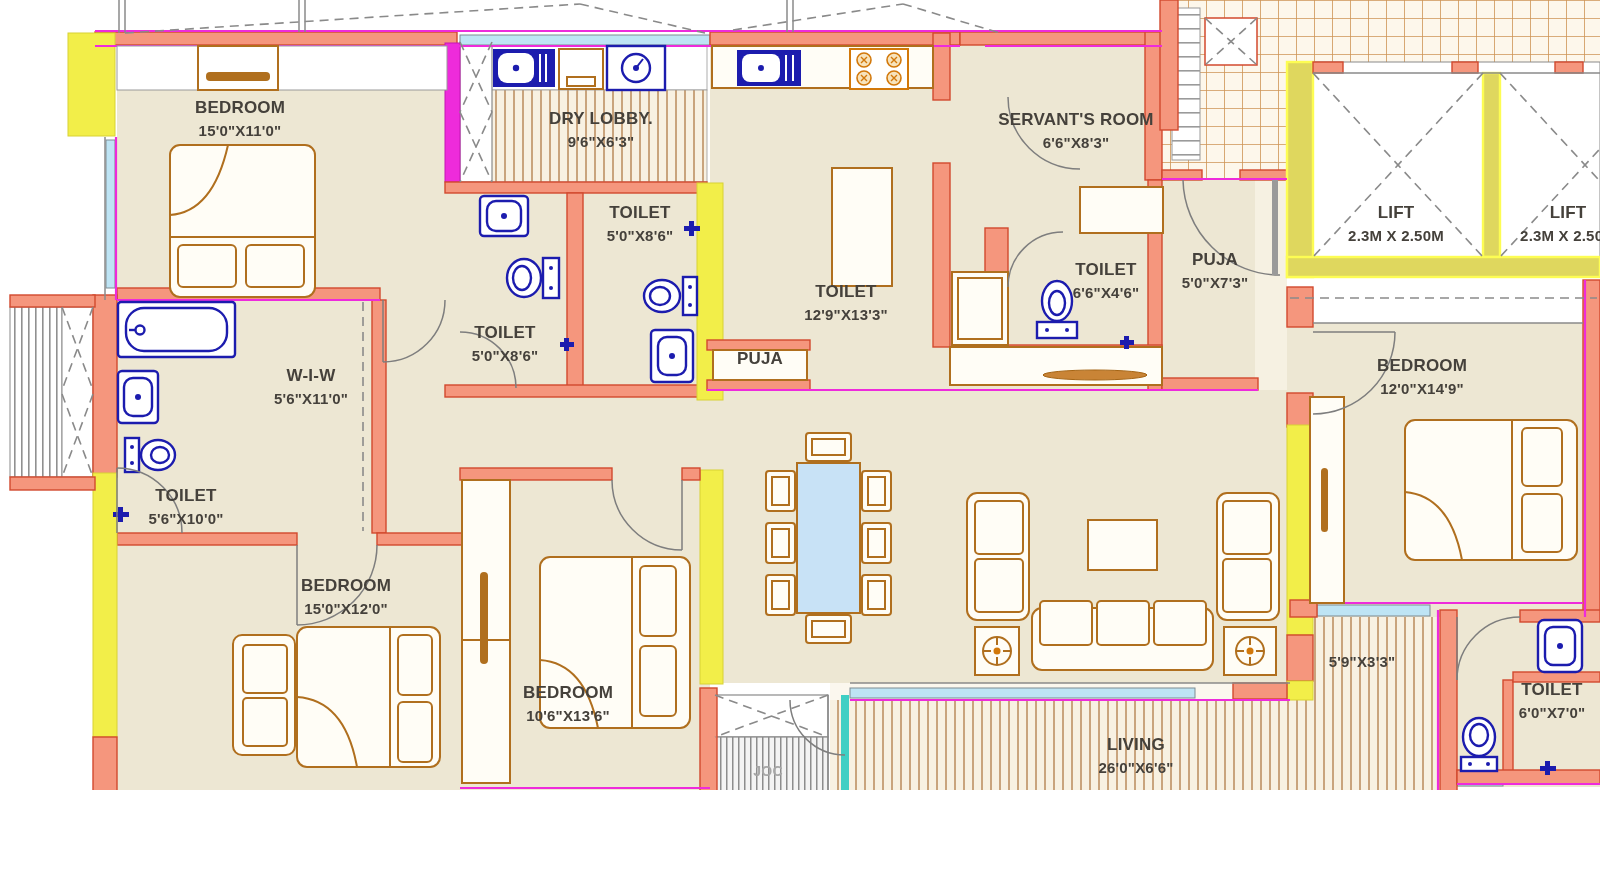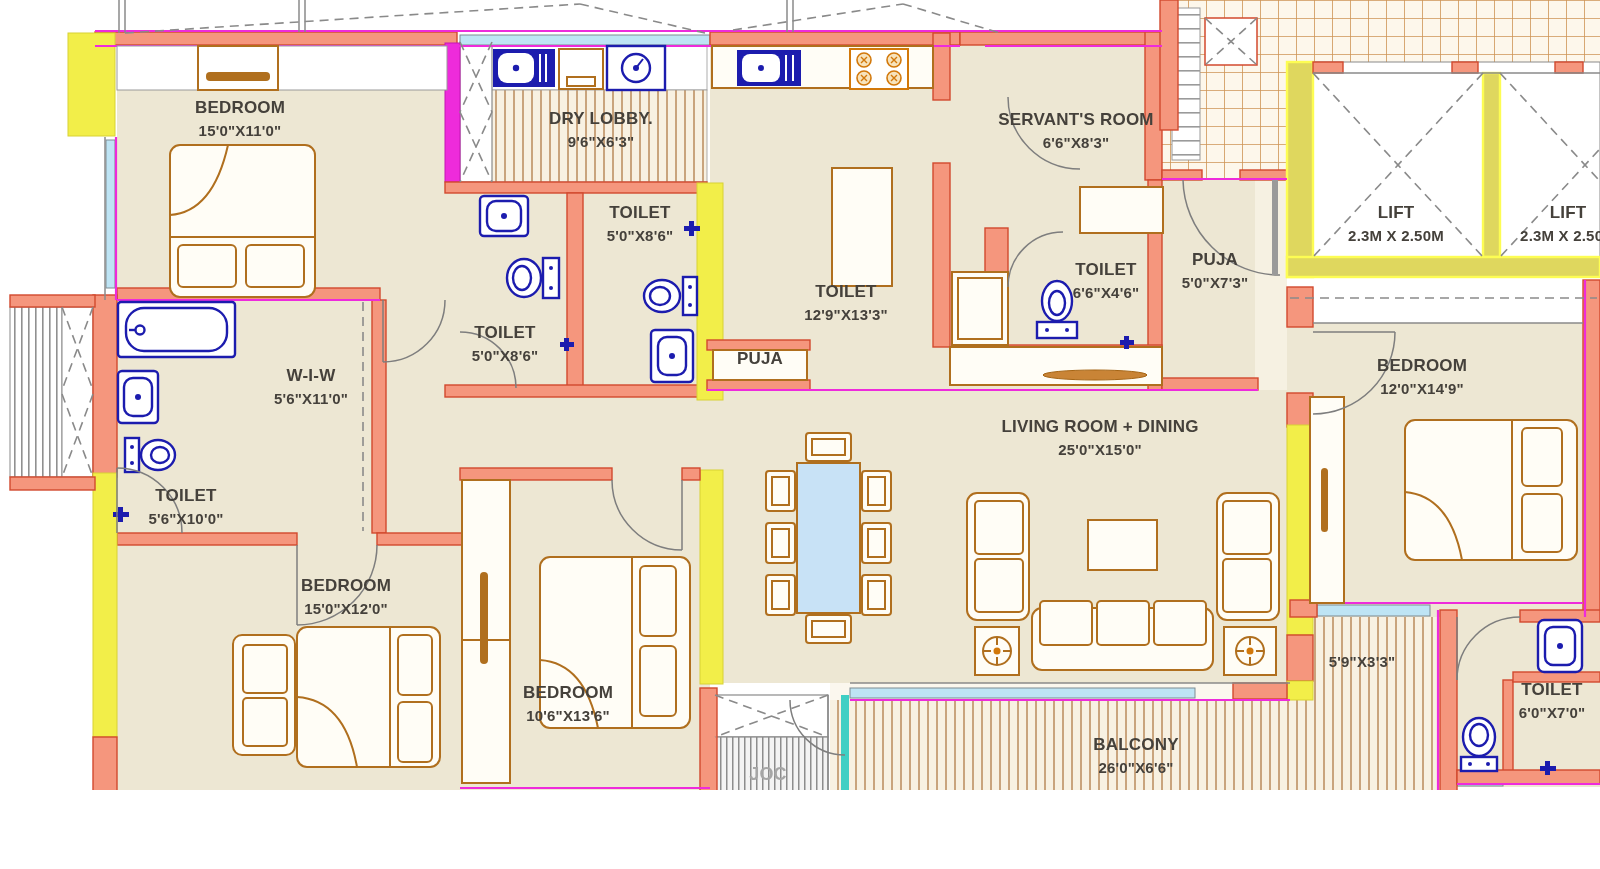--- a/index.html
+++ b/index.html
@@ -16,21 +16,21 @@
   .dash{stroke:#8A8A8A;stroke-width:1.6;fill:none;stroke-dasharray:9 6;}
   .furn{fill:#FFFDF6;stroke:#B06F1E;stroke-width:2;}
   .furn2{fill:none;stroke:#B06F1E;stroke-width:2;}
   .blue{fill:#FFFFFF;stroke:#1C1CAE;stroke-width:2.4;}
   .bluef{fill:#1C1CAE;stroke:none;}
   .brownbar{fill:#B06F1E;stroke:none;}
   .door{stroke:#7E7E7E;stroke-width:1.5;fill:none;}
   .lbl{position:absolute;transform:translateX(-50%);text-align:center;display:flex;flex-direction:column;line-height:1.4;white-space:nowrap;z-index:5;}
   .nm{font-size:17px;font-weight:700;color:#45413B;letter-spacing:0.2px;}
   .dm{font-size:15px;font-weight:700;color:#45413B;letter-spacing:0.2px;}
-  .joc .nm{color:#A6A6A6;font-size:18px;}
+  .joc .nm{color:#A6A6A6;font-size:14px;}
 </style>
 </head>
 <body>
 
 <div id="plan">
 <svg width="1600" height="869" viewBox="0 0 1600 869">
   <defs>
     <pattern id="grid" width="18" height="18" patternUnits="userSpaceOnUse">
       <rect width="18" height="18" fill="#FDF7EB"></rect>
           <path d="M0,0H18M0,0V18" stroke="#CE9455" stroke-width="1.6" fill="none"></path>
@@ -517,29 +517,25 @@
       <span class="dm">5'6"X10'0"</span>
     </div>
   <div class="lbl" style="left:346px;top:574px">
       <span class="nm">BEDROOM</span>
       <span class="dm">15'0"X12'0"</span>
     </div>
   <div class="lbl" style="left:568px;top:681px">
       <span class="nm">BEDROOM</span>
       <span class="dm">10'6"X13'6"</span>
     </div>
-  <div class="lbl" style="left:1100px;top:415px">
-      <span class="nm">LIVING ROOM + DINING</span>
-      <span class="dm">25'0"X15'0"</span>
-    </div>
   <div class="lbl" style="left:760px;top:347px">
       <span class="nm">PUJA</span>
     </div>
   <div class="lbl" style="left:1136px;top:733px">
-      <span class="nm">BALCONY</span>
+      <span class="nm">LIVING</span>
       <span class="dm">26'0"X6'6"</span>
     </div>
   <div class="lbl" style="left:1362px;top:651px">
       <span class="dm">5'9"X3'3"</span>
     </div>
   <div class="lbl" style="left:1552px;top:678px">
       <span class="nm">TOILET</span>
       <span class="dm">6'0"X7'0"</span>
     </div>
   <div class="lbl joc" style="left:768px;top:762px">

